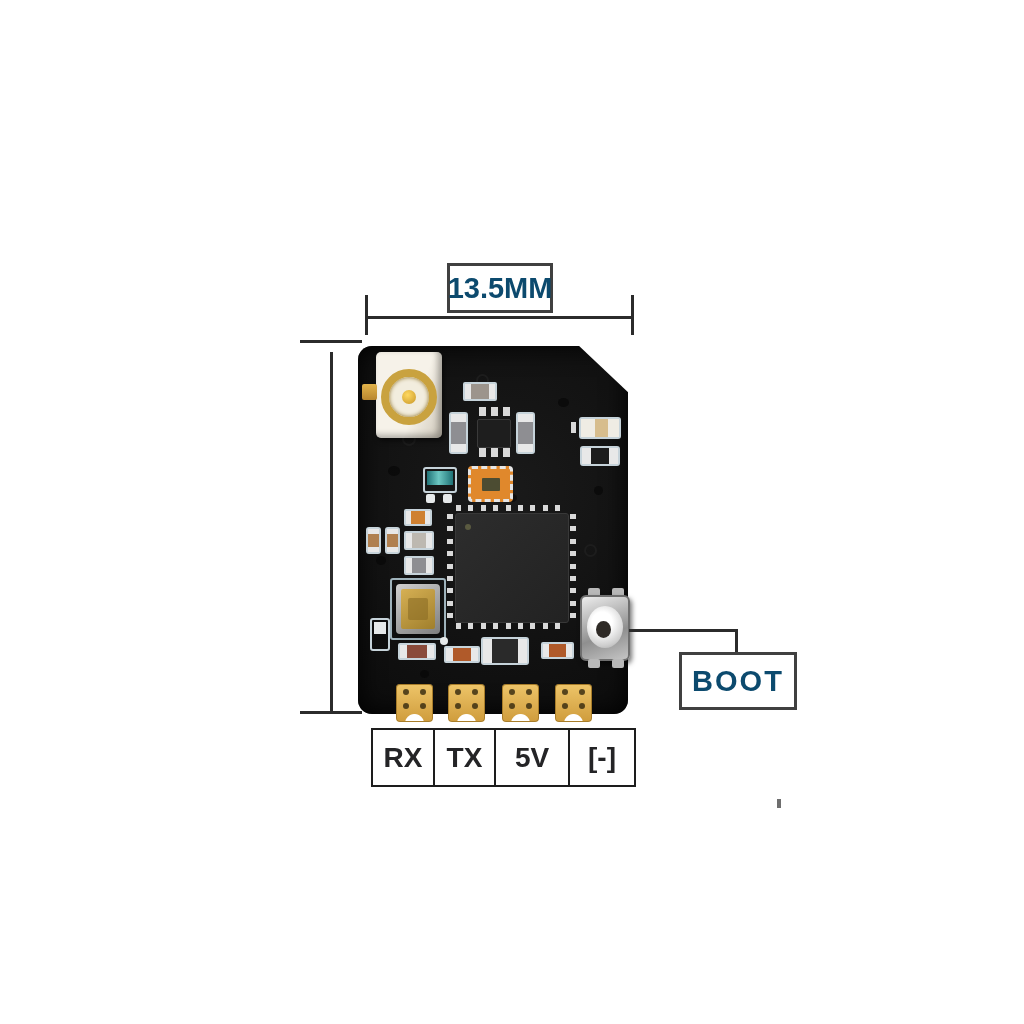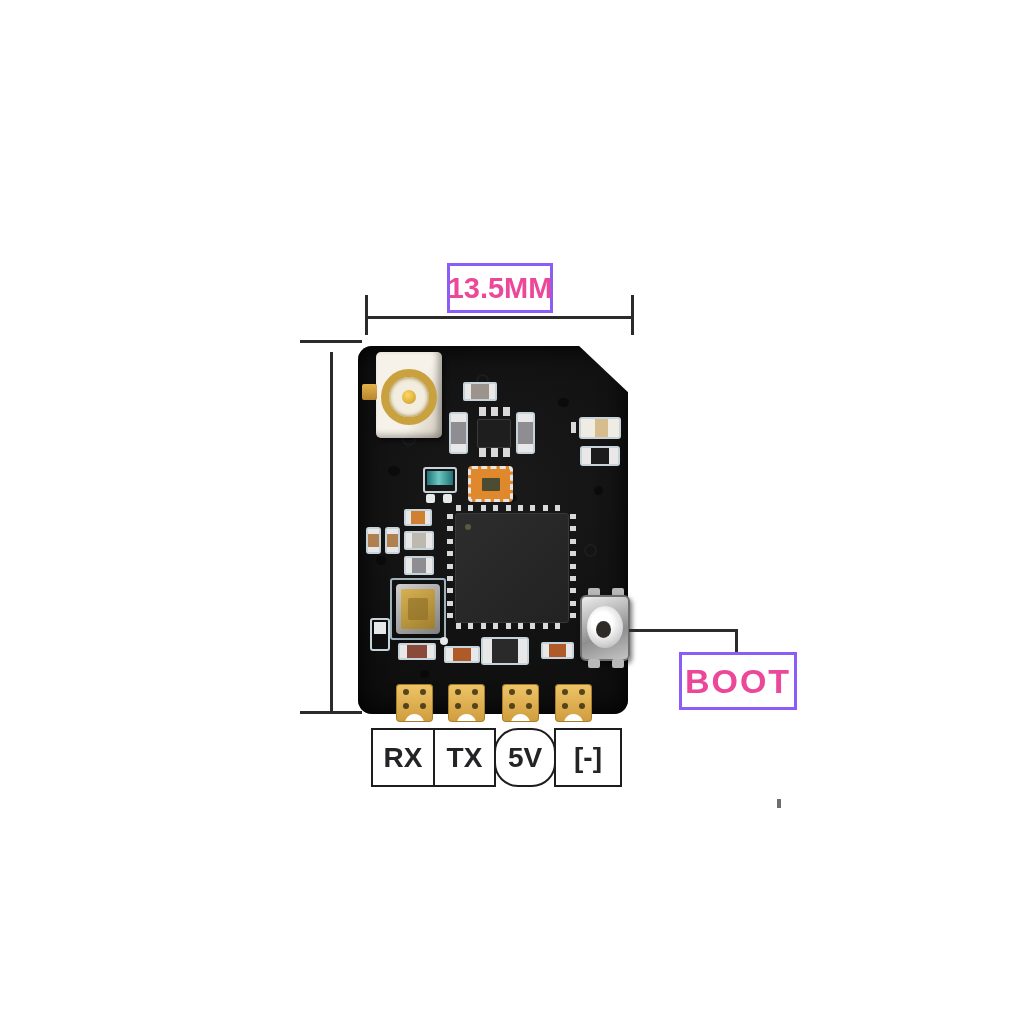--- a/index.html
+++ b/index.html
@@ -1,22 +1,22 @@
 <!DOCTYPE html>
 <html><head>
 <meta charset="utf-8">
 <style>
   html,body{margin:0;padding:0;background:#ffffff;}
   #canvas{position:relative;width:1024px;height:1024px;background:#ffffff;overflow:hidden;
           font-family:"Liberation Sans",sans-serif;}
   .abs{position:absolute;}
   .line{position:absolute;background:#2b2b2b;}
-  .lbl-box{position:absolute;background:#fff;border:3px solid #8b5cf6;box-sizing:border-box;
+  .lbl-box{position:absolute;background:#fff;border:3px solid #404040;box-sizing:border-box;
            display:flex;align-items:center;justify-content:center;
-           font-weight:bold;color:#ec4899;font-size:29px;}
+           font-weight:bold;color:#0c4a6e;font-size:29px;}
   
   #board{position:absolute;left:358px;top:346px;width:270px;height:368px;
          background:radial-gradient(circle at 55% 40%, #1a1a1a 0%, #121212 55%, #0c0c0c 100%);
          border-radius:14px;box-shadow:inset 0 0 26px #000;}
   .speck{position:absolute;background:#070707;border-radius:50%;opacity:.7;}
   .ring{position:absolute;border:2px solid #1f1f1f;border-radius:50%;opacity:.8;}
   .outl{position:absolute;border:2px solid #c6d3da;border-radius:3px;box-sizing:border-box;}
   .via{position:absolute;background:#e6e9ea;border-radius:50%;}
   .res-h{position:absolute;border:2px solid #c6d3da;border-radius:2px;box-sizing:border-box;}
   .res-h > i{display:block;width:100%;height:100%;}
@@ -195,32 +195,32 @@
       <div class="hole" style="left:7px;top:19px;"></div>
         <div class="hole" style="left:24px;top:19px;"></div>
     </div>
   </div>
 
   <div class="abs" style="left:577px;top:344px;width:54px;height:51px;background:#ffffff;
        clip-path:polygon(0 0,100% 0,100% 100%);"></div>
 
   <div class="line" style="left:629px;top:629px;width:109px;height:3px;"></div>
   <div class="line" style="left:735px;top:629px;width:3px;height:26px;"></div>
-  <div class="lbl-box" style="left:679px;top:652px;width:118px;height:58px;font-size:34px;letter-spacing:2px;">
+  <div class="lbl-box" style="left:679px;top:652px;width:118px;height:58px;font-size:29px;letter-spacing:2px;">
     <span>BOOT</span>
   </div>
 
   <div class="abs" style="left:371px;top:728px;display:flex;">
     <div class="pin-lbl" style="width:64px;">
       <span>RX</span>
     </div>
     <div class="pin-lbl" style="width:63px;margin-left:-2px;text-align:center;">
       <span>TX</span>
     </div>
-    <div class="pin-lbl" style="width:62px;margin-left:-2px;border-radius:24px;">
+    <div class="pin-lbl" style="width:76px;margin-left:-2px;">
       <span>5V</span>
     </div>
     <div class="pin-lbl" style="width:68px;margin-left:-2px;">
       <span>[-]</span>
     </div>
   </div>
 
   <div class="abs" style="left:777px;top:799px;width:4px;height:9px;background:#4a4a4a;opacity:.8;"></div>
 
 </div>

